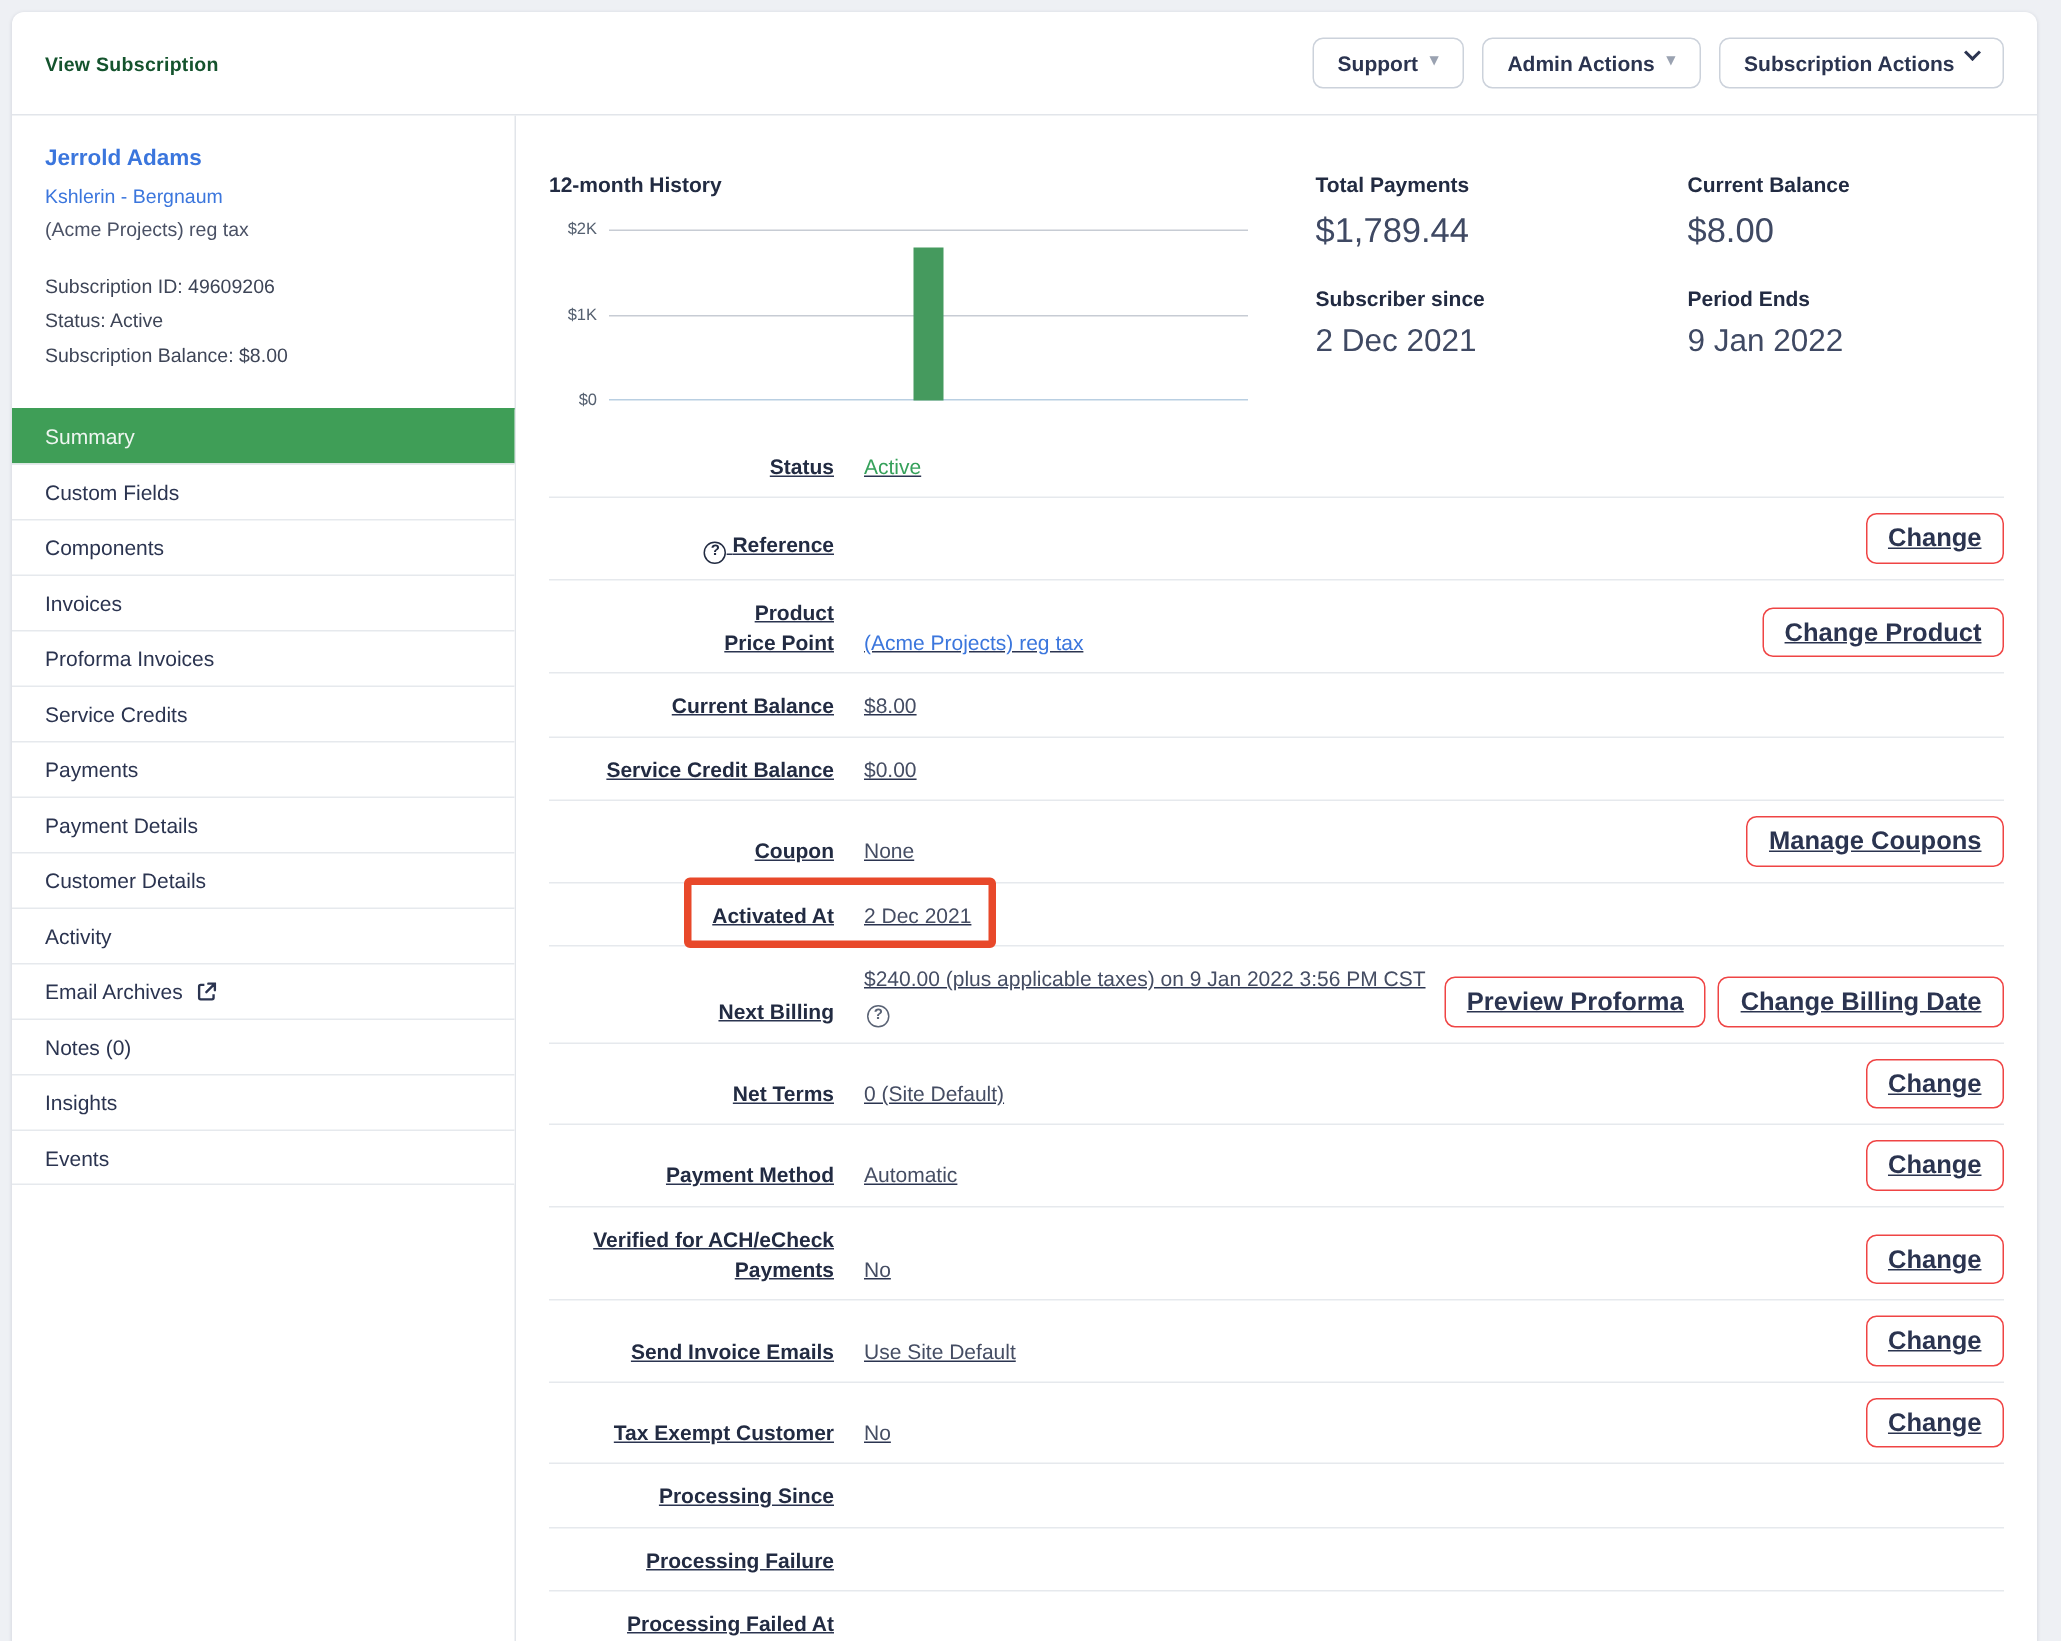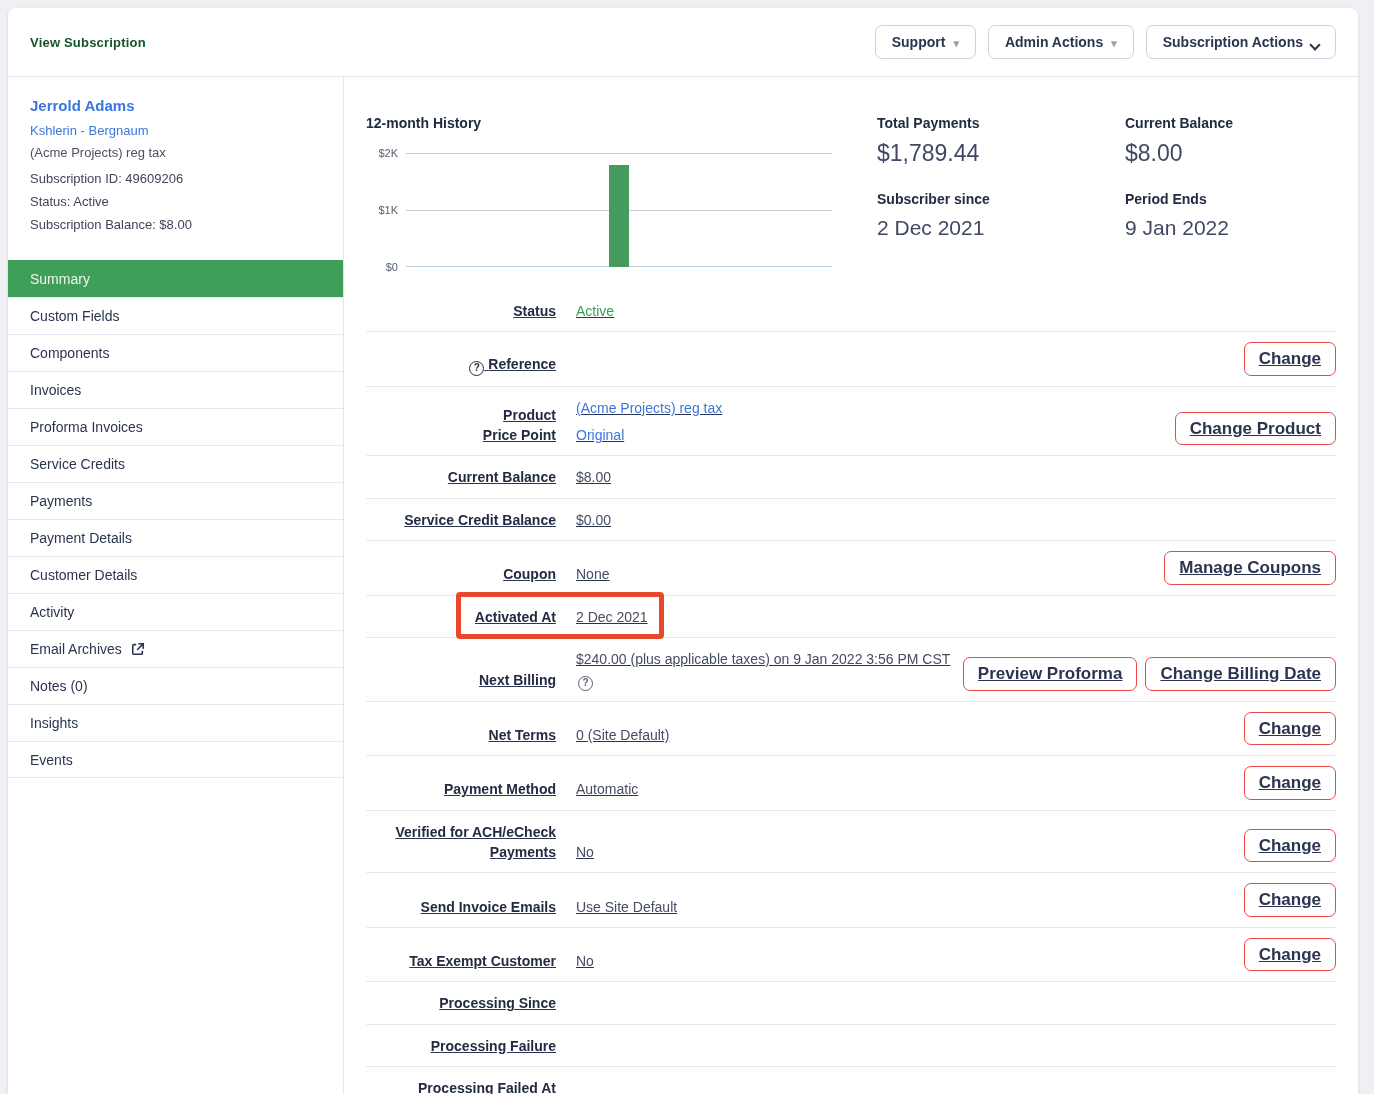--- a/index.html
+++ b/index.html
@@ -20,36 +20,36 @@
   }
   
   .hdr {
     height:69px; flex:0 0 69px; padding:0 22px;
     display:flex; align-items:center; justify-content:space-between;
     border-bottom:1px solid #e2e5ea;
   }
   .hdr-title { font-size:13px; font-weight:700; color:#14532d; letter-spacing:.2px; }
   .hdr-btns { display:flex; gap:12px; }
   .btn {
-    display:inline-flex; align-items:flex-end; gap:8px;
+    display:inline-flex; align-items:flex-start; gap:8px;
     background:#fff; border:1px solid #ccd2db; border-radius:7px;
     padding:9px 16px; font-size:14px; font-weight:700; color:#2b3450;
     font-family:inherit; cursor:pointer; line-height:1;
   }
   .caret-sm { color:#9aa2b1; font-size:11px; }
   .chev { width:8px; height:8px; border-right:2px solid #2b3450; border-bottom:2px solid #2b3450;
           transform:rotate(45deg); margin-top:-4px; }
   
   .split { display:flex; flex:1; min-height:0; }
   .sidebar { width:336px; flex:0 0 336px; border-right:1px solid #e2e5ea; }
   .cust { padding:20px 22px 24px 22px; }
   .cust-name { color:#3b76dd; font-size:15px; font-weight:700; }
   .cust-link { color:#3b76dd; font-size:13px; margin-top:9px; }
   .cust-prod { color:#4a5165; font-size:13px; margin-top:7px; }
-  .cust-meta { margin-top:8px; font-size:13px; color:#3e4557; line-height:1.75; }
+  .cust-meta { margin-top:20px; font-size:13px; color:#3e4557; line-height:1.75; }
   .menu-item {
     height:37px; display:flex; align-items:center; gap:7px;
     padding:0 22px; font-size:14px; color:#2b3450;
     border-top:1px solid #e6e9ed; cursor:pointer; background:#fff;
   }
   .menu-item.active { background:#3f9e57; color:#eef6f0; border-top-color:#3f9e57; }
   .menu-item:last-child { border-bottom:1px solid #e6e9ed; }
   .ext-ico { width:14px; height:14px; margin-left:2px; }
   
   .main { flex:1; padding:0 22px; position:relative; min-width:0; }
@@ -232,21 +232,20 @@
           </div>
         </div>
 
         <div class="row">
           <div class="lbl">
             <div class="line">Product</div>
             <div class="line">Price Point</div>
           </div>
           <div class="val">
             <div class="line blue">(Acme Projects) reg tax</div>
-            <div class="line blue">Original</div>
           </div>
           <div class="row-btns" style="align-self:flex-end;">
             <button class="btn-sm">Change Product</button>
           </div>
         </div>
 
         <div class="row">
           <div class="lbl">Current Balance</div>
           <div class="val">$8.00</div>
         </div>

